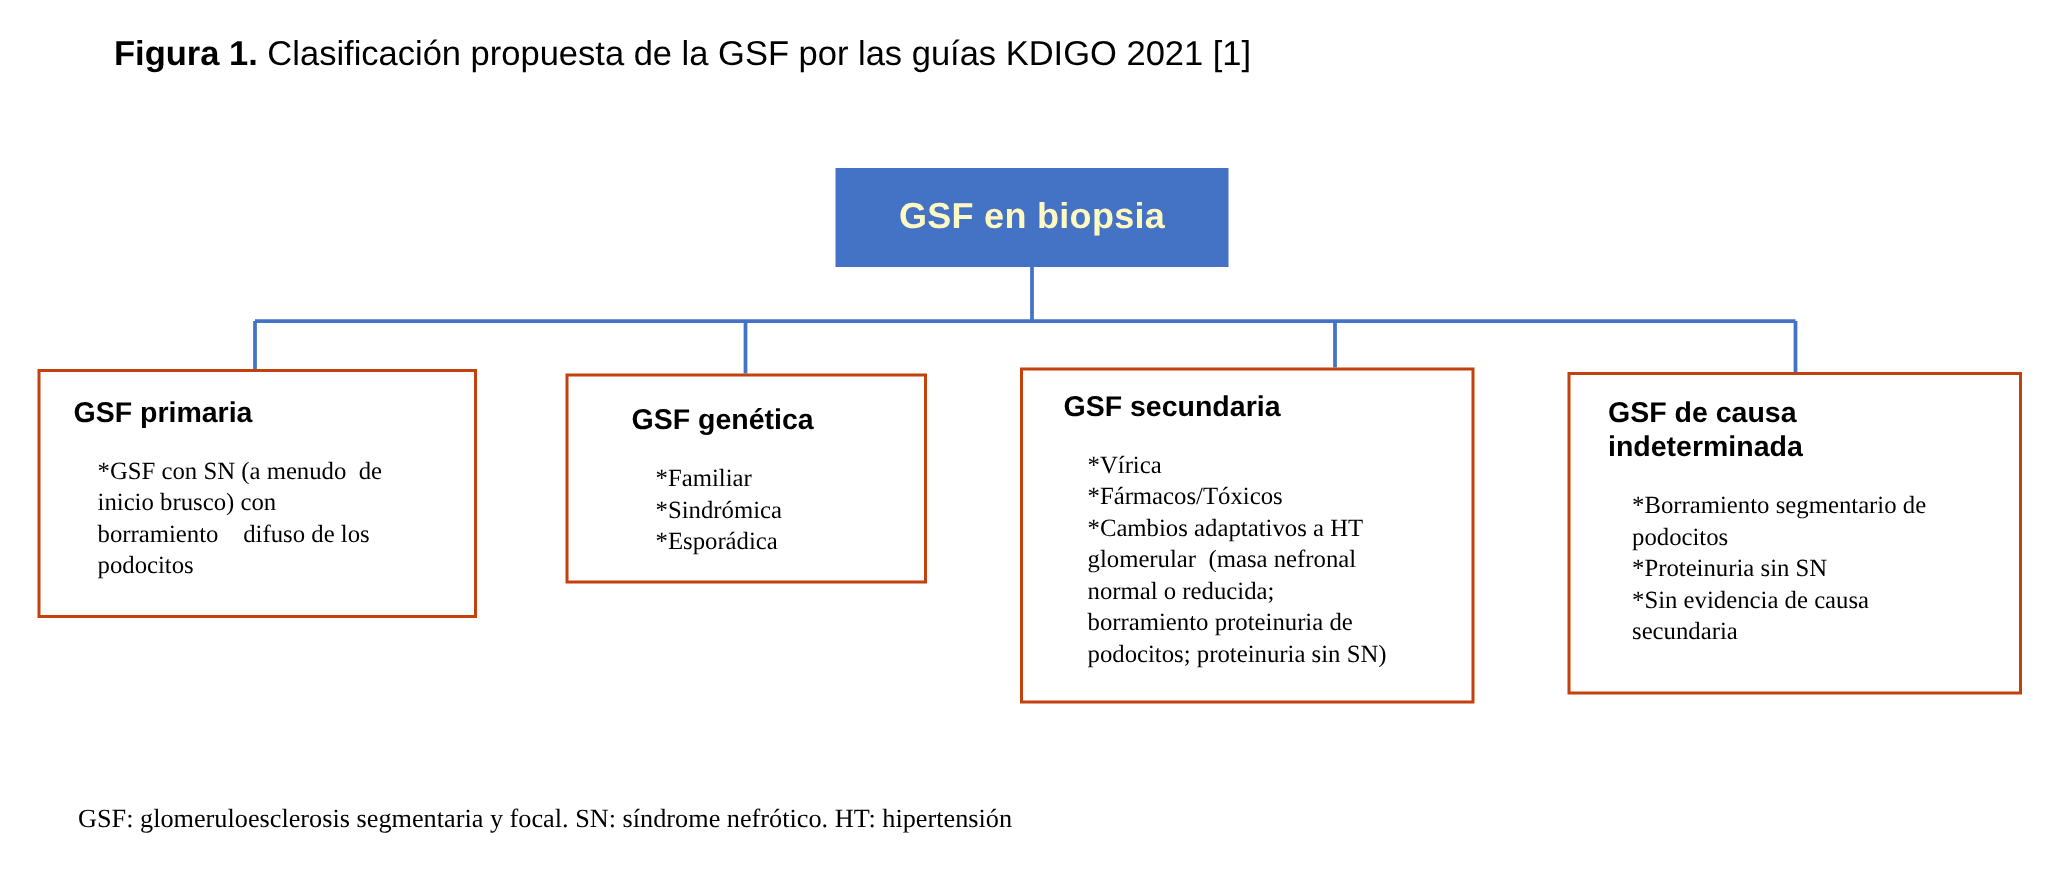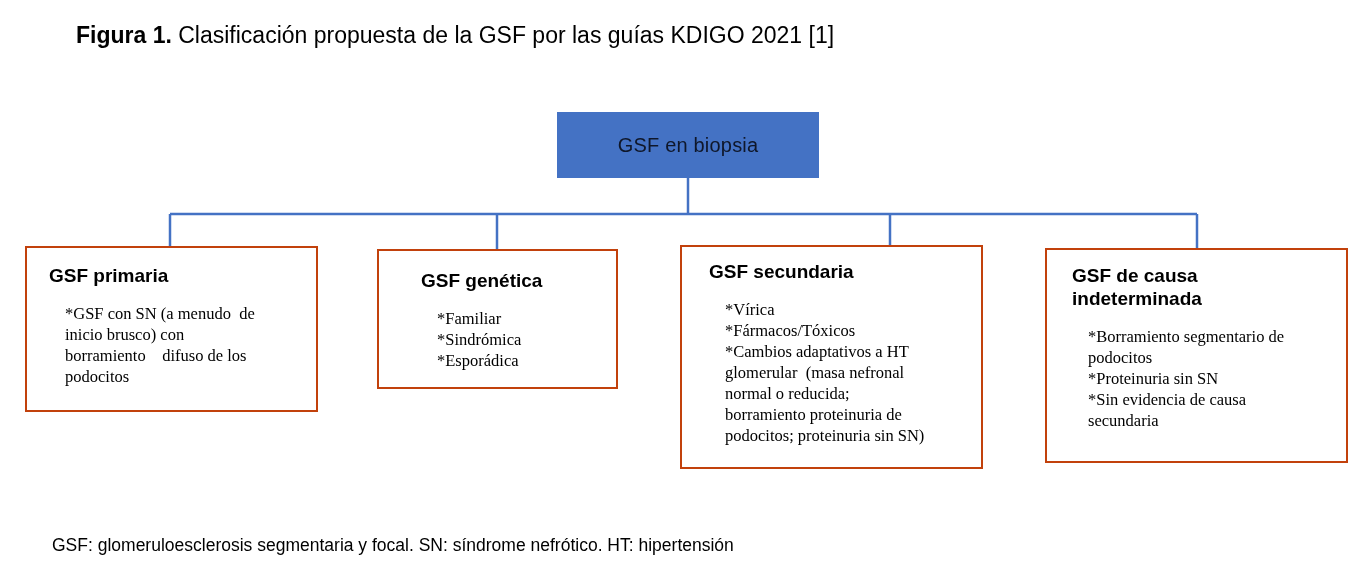--- a/index.html
+++ b/index.html
@@ -42,23 +42,23 @@
     left: 557px;
     top: 112px;
     width: 262px;
     height: 66px;
     background: #4472C4;
     display: flex;
     align-items: center;
     justify-content: center;
   }
   .root-box .root-label {
-    color: #0f172a;
-    font-weight: normal;
-    font-size: 20px;
+    color: #fef9c3;
+    font-weight: bold;
+    font-size: 24px;
     letter-spacing: 0.2px;
   }
 
   
   .connector-layer {
     position: absolute;
     left: 0;
     top: 0;
     width: 1365px;
     height: 584px;
@@ -117,20 +117,21 @@
 
   
   .footnote {
     position: absolute;
     left: 52px;
     top: 533px;
     font-size: 17.5px;
     line-height: 24px;
     white-space: nowrap;
     color: #000;
+    font-family: Liberation Serif, serif;
   }
 </style>
 </head>
 <body>
 
 <div id="figure-root">
 
   <div class="fig-title">
     <span class="strong">Figura 1.</span><span> Clasificación propuesta de la GSF por las guías KDIGO 2021 [1]</span>
   </div>

